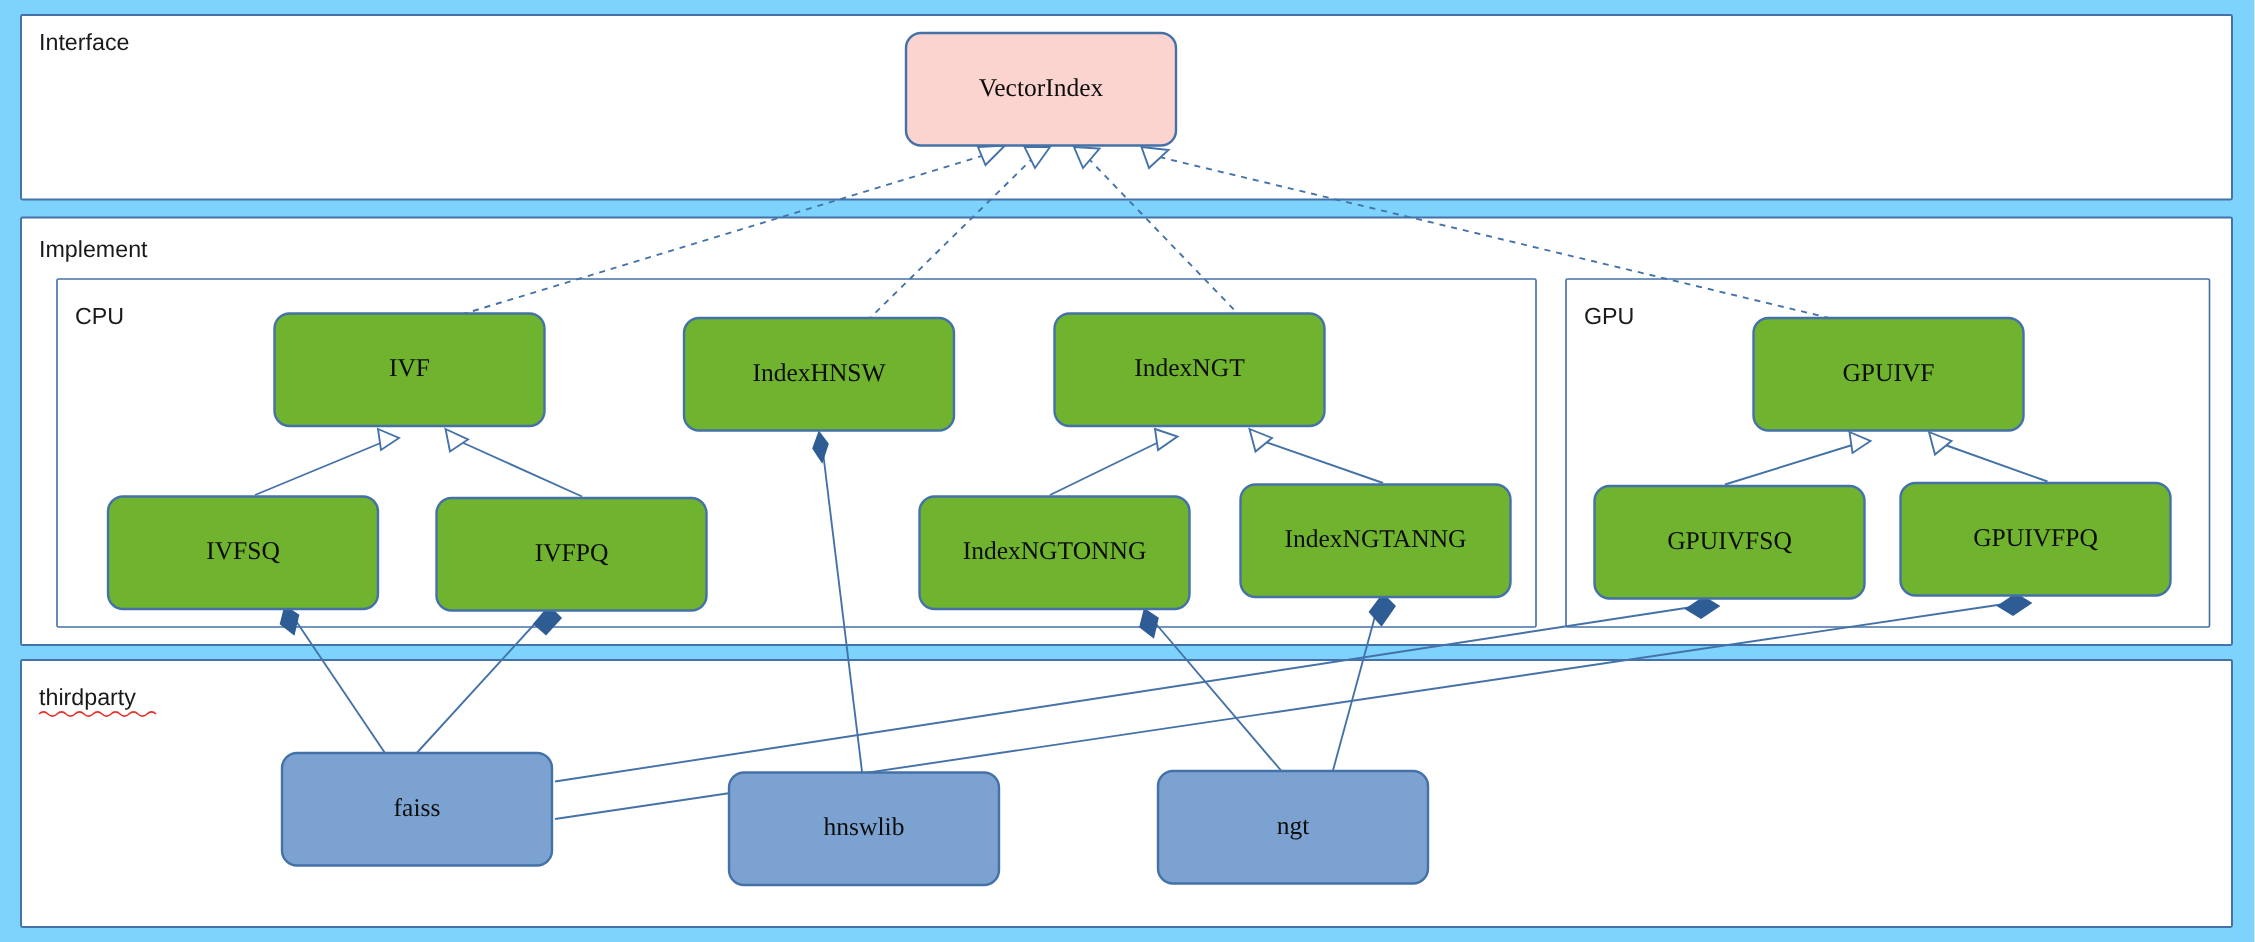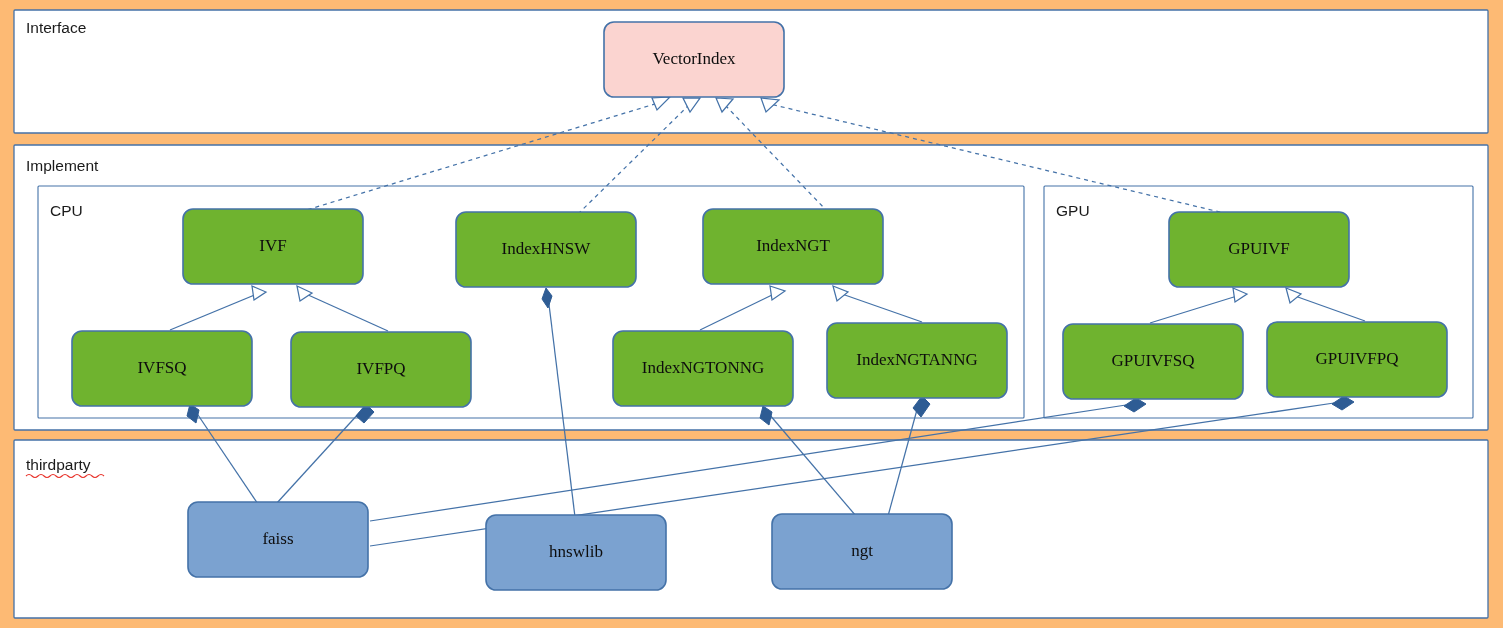--- a/index.html
+++ b/index.html
@@ -7,21 +7,21 @@
     padding: 0;
     background: #ffffff;
   }
   body {
     font-family: "Liberation Sans", sans-serif;
   }
   #canvas {
     position: relative;
     width: 1503px;
     height: 628px;
-    background: #fdba74;
+    background: #7dd3fc;
     overflow: hidden;
   }
   #diagram {
     position: absolute;
     top: 0;
     left: 0;
     width: 1503px;
     height: 628px;
   }
   .container-rect {

